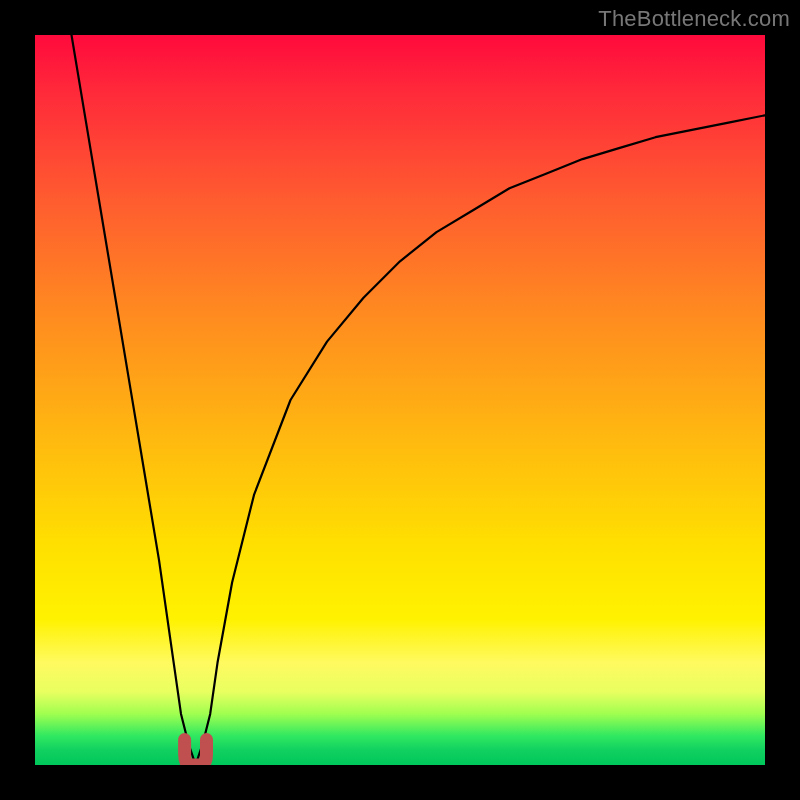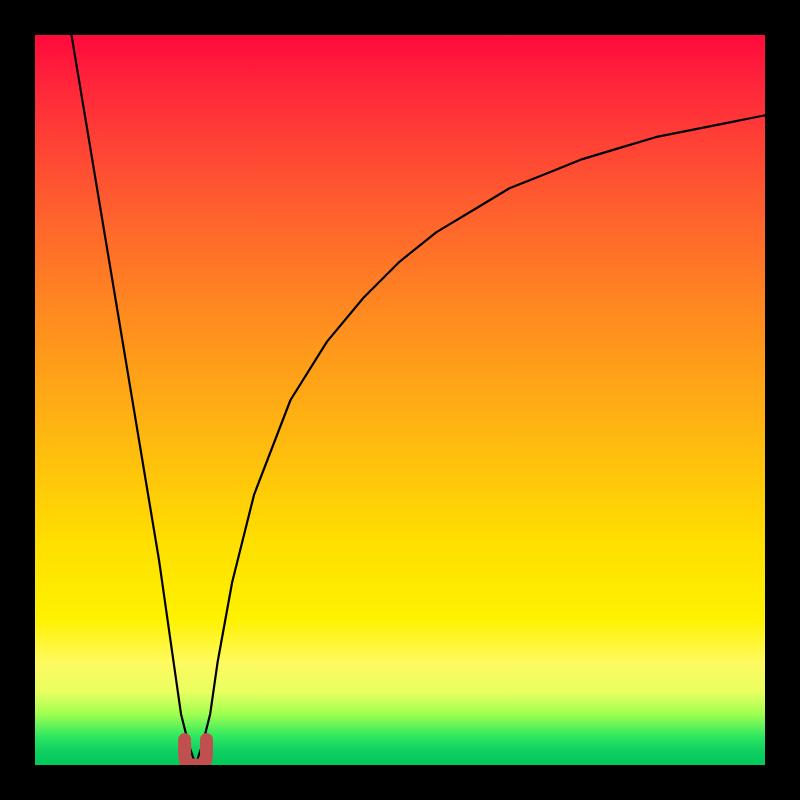--- a/index.html
+++ b/index.html
@@ -56,19 +56,20 @@
     right: 10px;
     color: #777;
     font-size: 22px;
     letter-spacing: 0.2px;
   }
 </style>
 </head>
 <body>
 
 <div class="frame">
+  <div class="watermark">TheBottleneck.com</div>
   <div class="plot">
     <svg class="curve" viewBox="0 0 730 730" preserveAspectRatio="none">
       <polyline id="curve-path" fill="none" stroke="#000" stroke-width="2.2" stroke-linecap="round" stroke-linejoin="round" points="36.5,0.0 51.1,87.6 65.7,175.2 80.3,262.8 94.9,350.4 109.5,438.0 124.1,525.6 138.7,627.8 146.0,678.9 153.3,708.1 160.6,730.0 167.9,708.1 175.2,678.9 182.5,627.8 197.1,547.5 219.0,459.9 255.5,365.0 292.0,306.6 328.5,262.8 365.0,226.3 401.5,197.1 438.0,175.2 474.5,153.3 511.0,138.7 547.5,124.1 584.0,113.1 620.5,102.2 657.0,94.9 693.5,87.6 730.0,80.3"></polyline>
       <path id="optimum-u" fill="none" stroke="#c05050" stroke-width="13" stroke-linecap="round" stroke-linejoin="round" d="M 149.6 704.5 L 149.6 719.0 Q 149.6 730.0 156.2 730.0 L 165.0 730.0 Q 171.5 730.0 171.5 719.0 L 171.5 704.5"></path>
     </svg>
   </div>
 </div>
 
 </body></html>

